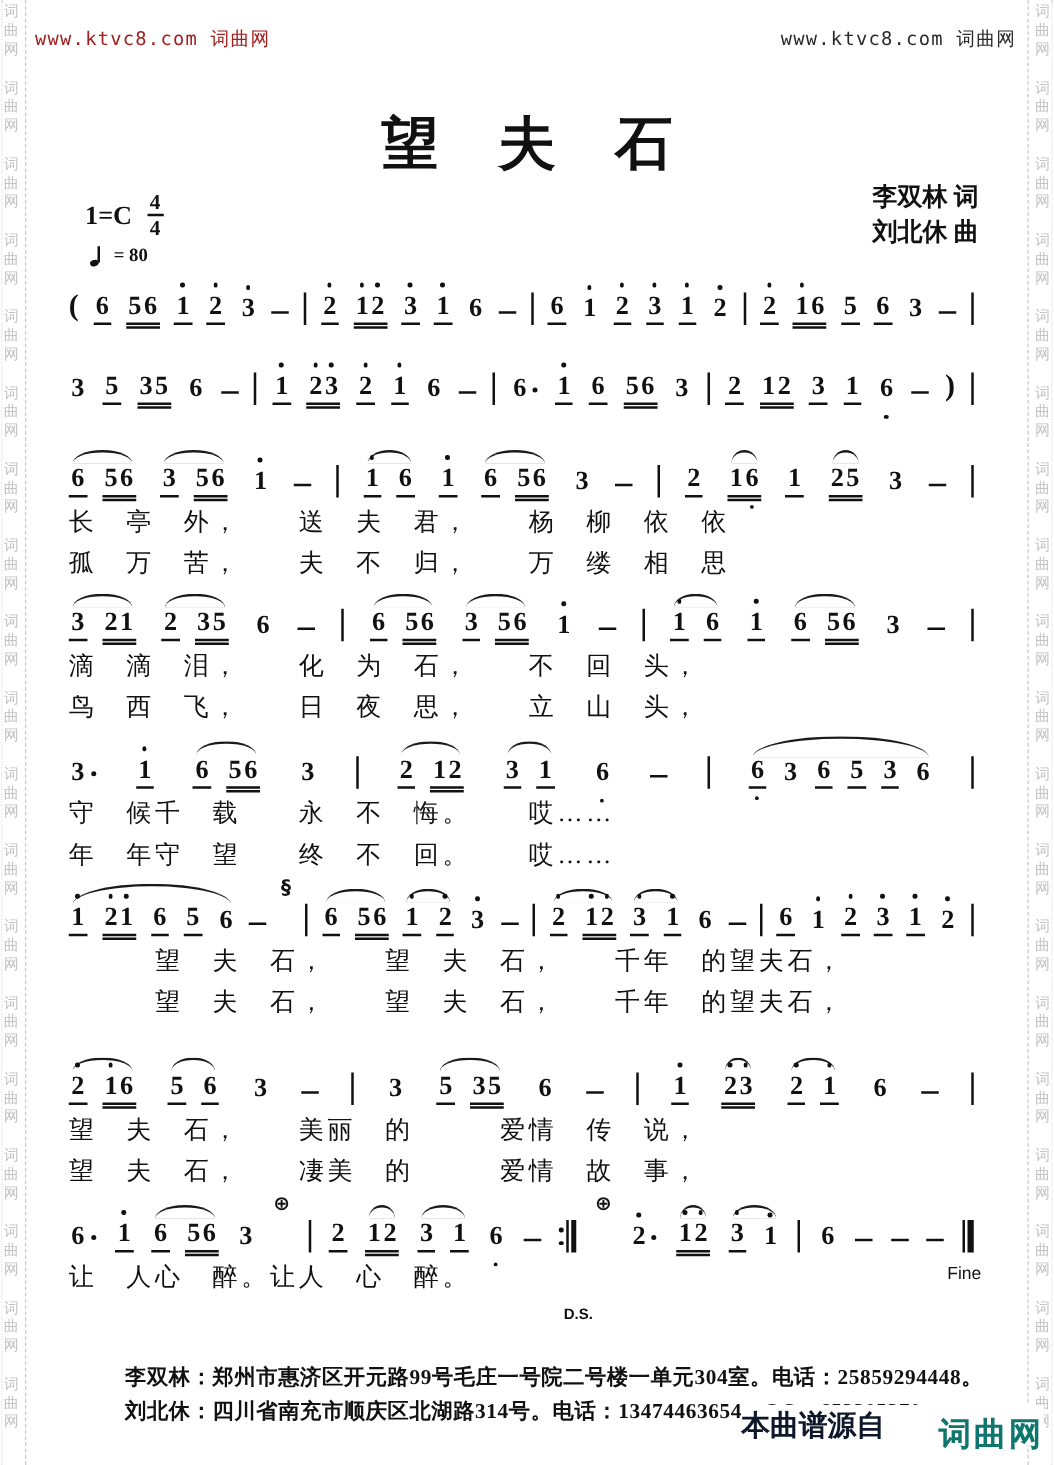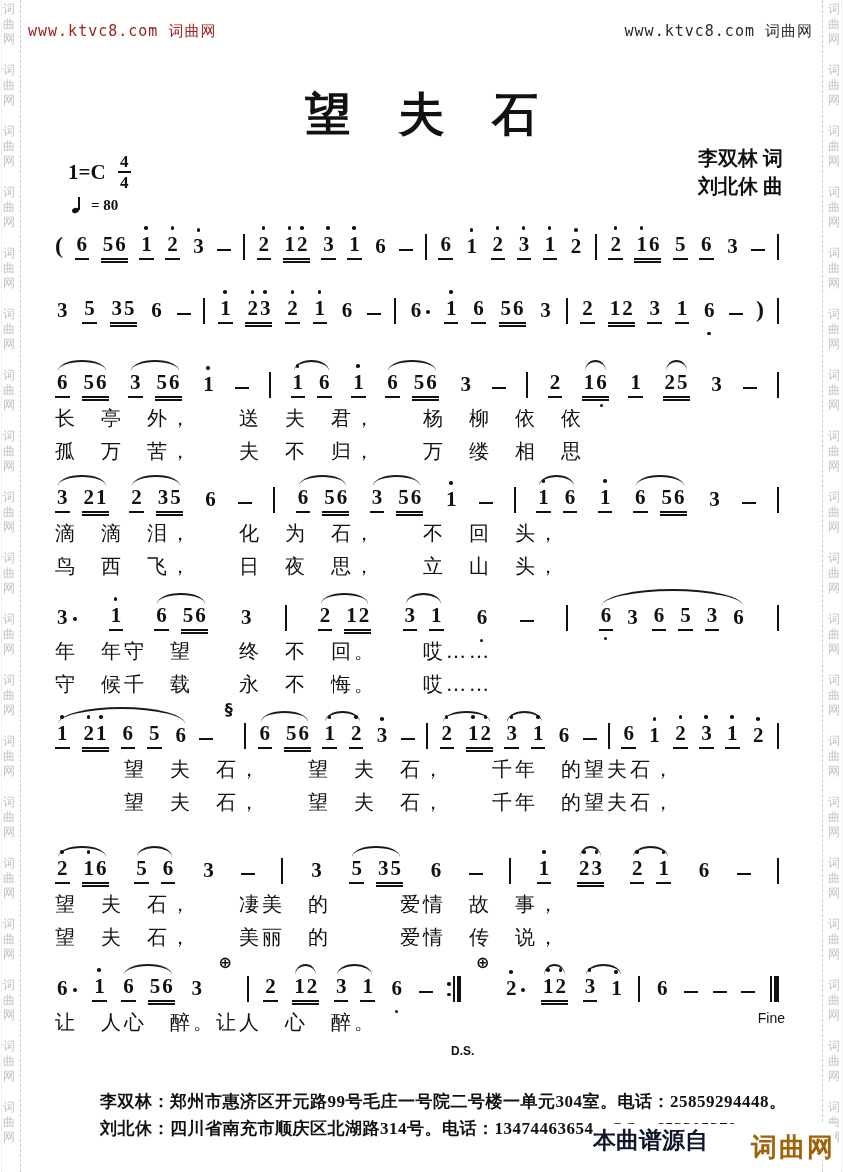--- a/index.html
+++ b/index.html
@@ -57,21 +57,21 @@
   .slur.long::before{height:15px;top:-3px;}
   .lyr{white-space:pre;font:20px "Liberation Serif",serif;letter-spacing:3px;line-height:25px;margin-top:8px;}
   .fine{position:absolute;right:-6px;top:54px;font:14px "Liberation Sans",sans-serif;}
   .ds{position:absolute;left:352px;top:88px;font:bold 12px "Liberation Sans",sans-serif;margin-left:44px;}
   
   .f1,.f2{position:absolute;left:100px;font:bold 17px "Liberation Serif",serif;letter-spacing:0.5px;}
   .f1{top:1090px;} .f2{top:1117px;}
   .srcwrap{position:absolute;left:593px;top:1124px;width:242px;height:32px;background:#fff;
            display:flex;align-items:center;justify-content:space-between;}
   .srcpre{font:bold 23px "Liberation Serif",serif;color:#0f172a;text-align:right;}
-  .srcsite{font:bold 26px "Liberation Serif",serif;color:#a16207;letter-spacing:2px;margin-top:15px;}
+  .srcsite{font:bold 26px "Liberation Serif",serif;color:#0f766e;letter-spacing:2px;margin-top:15px;}
 </style>
 </head>
 <body>
 
 <div class="vline edge" style="left:1px"></div>
 <div class="vline" style="left:20px"></div>
 <div class="vline" style="right:20px"></div>
 <div class="vline edge" style="right:1px"></div>
 <div class="side" id="side-l" style="left:0">
     <span>词</span>
@@ -619,22 +619,22 @@
           </span>
           <span class="note u1">
             <span class="dg">3</span>
           </span>
           <span class="note">
             <span class="dg">6</span>
           </span>
         </span>
         <span class="bar"></span>
       </div>
+      <div class="lyr">守　候千　载　　永　不　悔。　　哎……</div>
       <div class="lyr">年　年守　望　　终　不　回。　　哎……</div>
-      <div class="lyr">守　候千　载　　永　不　悔。　　哎……</div>
     </div>
     <div class="system" style="top: 703px;">
       <div class="mrow">
         <span class="slur long">
           <span class="note u1">
             <span class="dg">1<span class="od"></span></span>
           </span>
           <span class="note u2">
             <span class="dg">2<span class="od"></span></span>
             <span class="dg">1<span class="od"></span></span>
@@ -776,22 +776,22 @@
           <span class="note u1">
             <span class="dg">1<span class="od"></span></span>
           </span>
         </span>
         <span class="note">
           <span class="dg">6</span>
         </span>
         <span class="dash"></span>
         <span class="bar"></span>
       </div>
+      <div class="lyr">望　夫　石，　　美丽　的　　　爱情　传　说，</div>
       <div class="lyr">望　夫　石，　　凄美　的　　　爱情　故　事，</div>
-      <div class="lyr">望　夫　石，　　美丽　的　　　爱情　传　说，</div>
     </div>
     <div class="system" style="top: 956px;">
       <div class="mrow">
         <span class="note">
           <span class="dg">6</span>
           <span class="aug"></span>
         </span>
         <span class="note u1">
           <span class="dg">1<span class="od"></span></span>
         </span>

